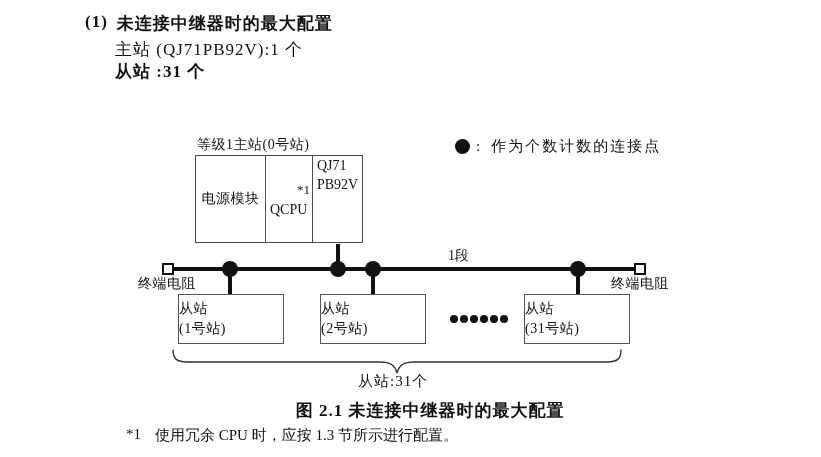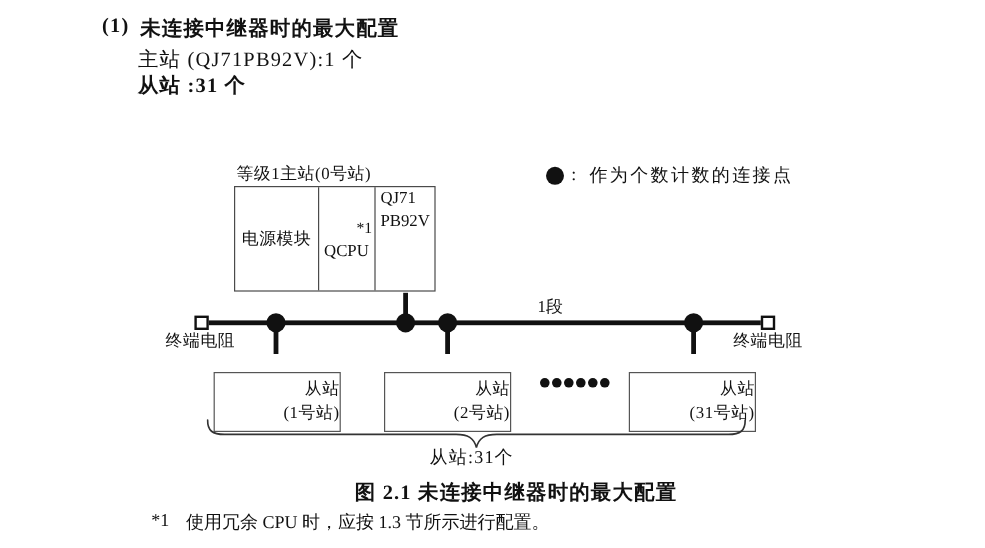--- a/index.html
+++ b/index.html
@@ -87,23 +87,23 @@
 
   .bus-dot {
     position: absolute; top: 261px; width: 16px; height: 16px;
     border-radius: 50%; background: #111111;
   }
   .bd-1 { left: 222px; } .bd-2 { left: 330px; }
   .bd-3 { left: 365px; } .bd-4 { left: 570px; }
 
   
   .slave-box {
-    position: absolute; top: 310px; width: 106px; height: 50px;
+    position: absolute; top: 294px; width: 106px; height: 50px;
     border: 1px solid #555555; background: #ffffff;
-    display: flex; flex-direction: column; align-items: flex-end; justify-content: center;
+    display: flex; flex-direction: column; align-items: flex-start; justify-content: center;
     font-size: 14px; line-height: 20px; letter-spacing: 0.5px; text-align: center;
   }
   .sb-1 { left: 178px; } .sb-2 { left: 320px; } .sb-31 { left: 524px; }
 
   .ellipsis {
     position: absolute; left: 450px; top: 315px;
     display: flex; gap: 2px; align-items: center;
   }
   .ellipsis span {
     width: 8px; height: 8px; border-radius: 50%; background: #111111; display: block;

